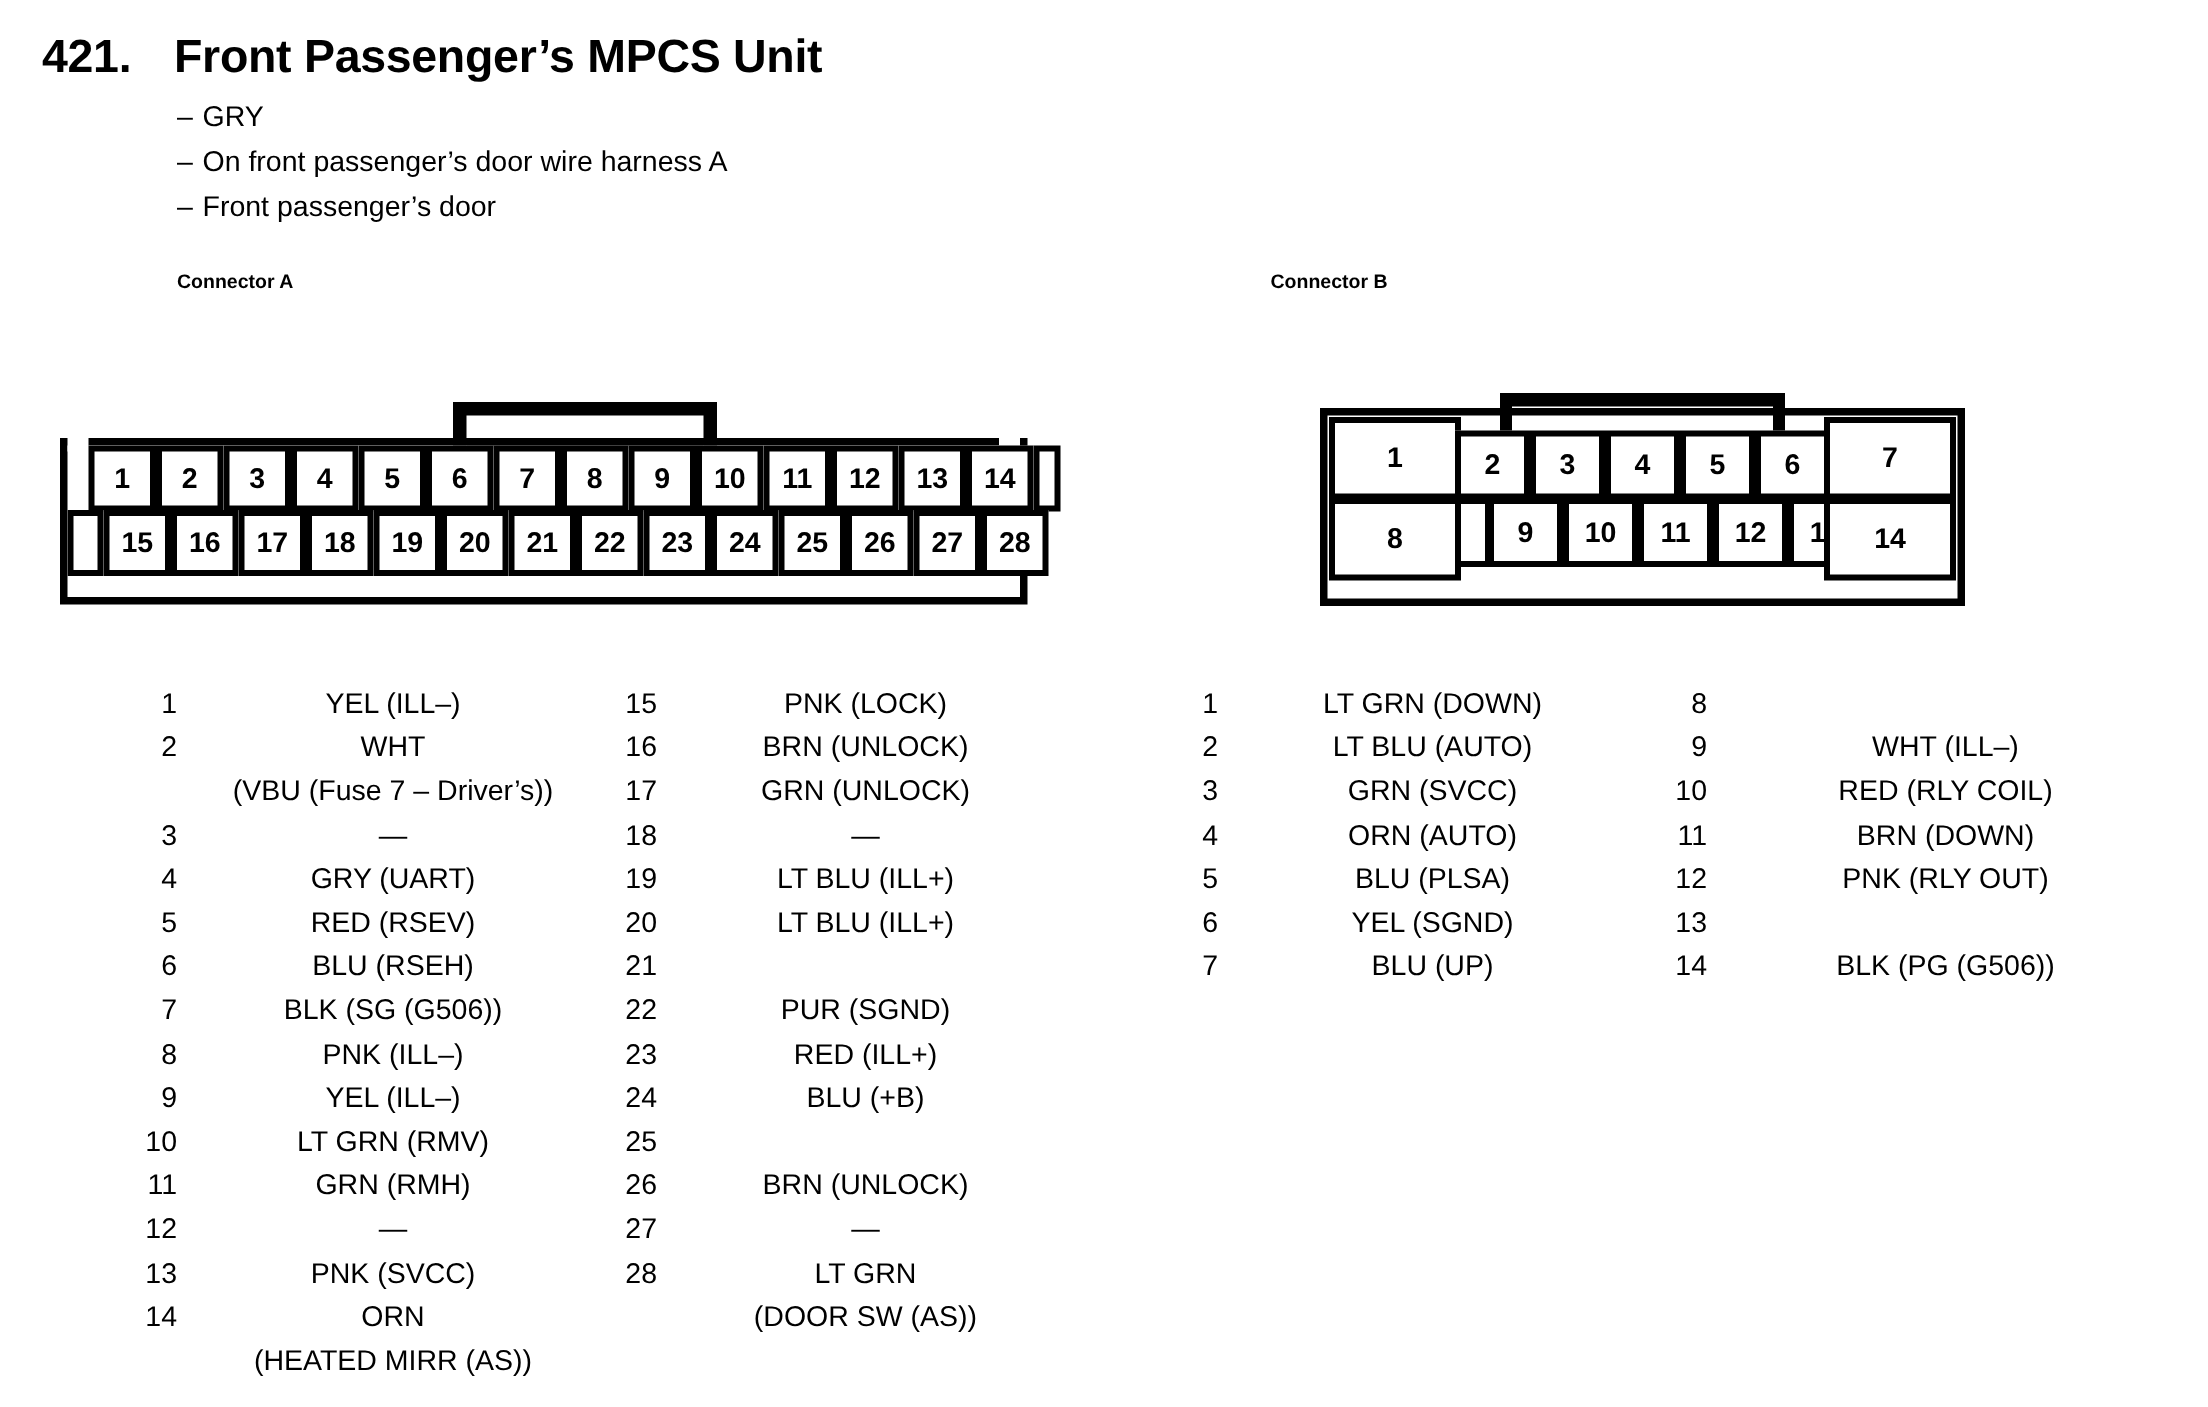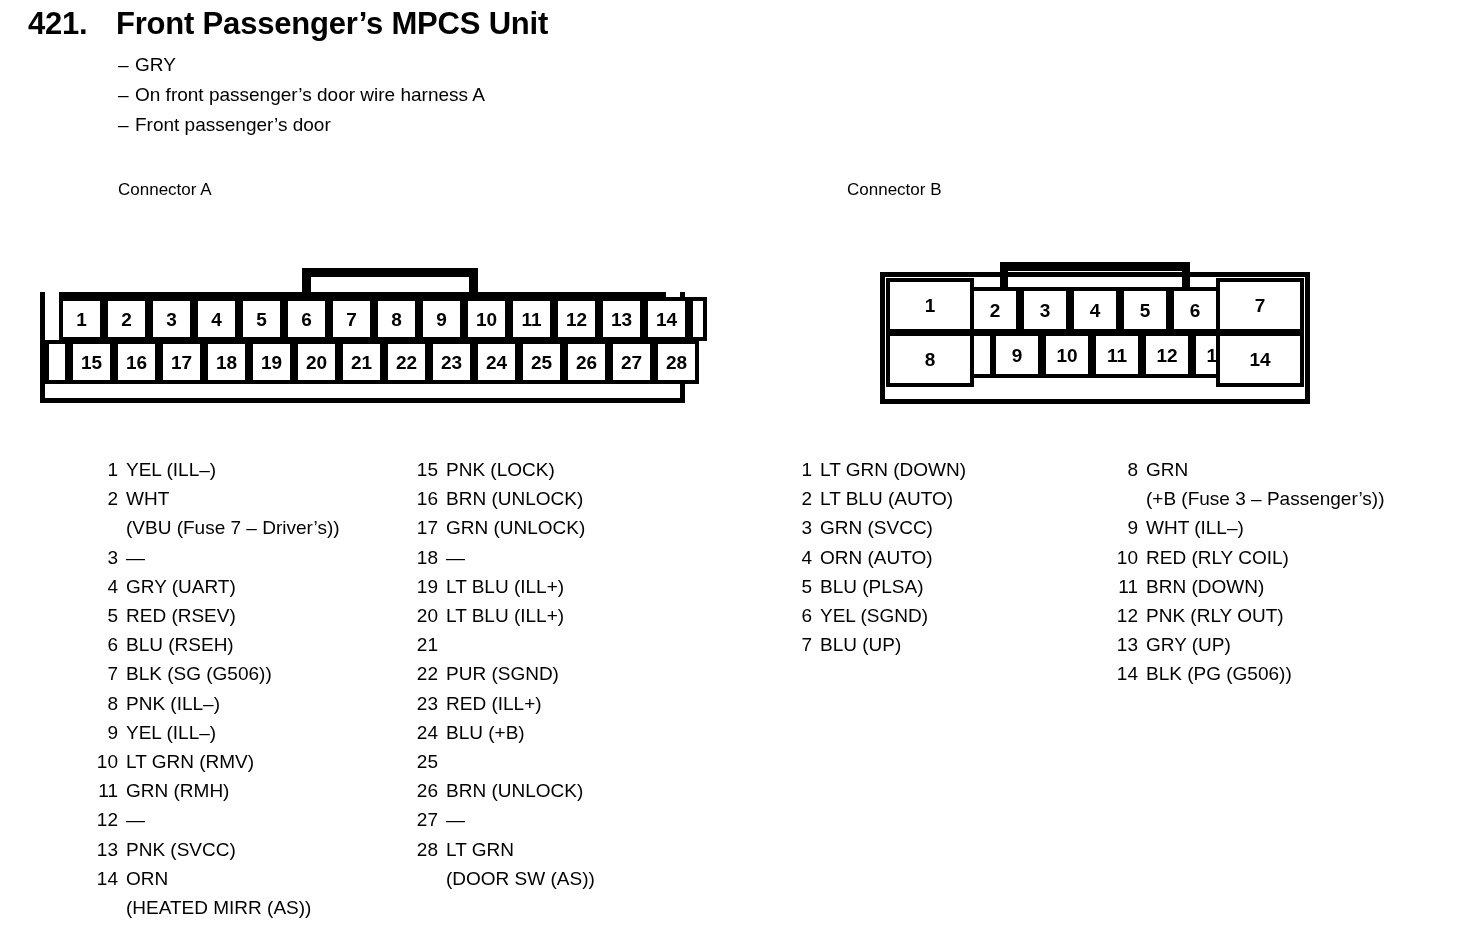--- a/index.html
+++ b/index.html
@@ -14,21 +14,21 @@
     position: relative;
     font-family: "Liberation Sans", sans-serif;
     color: #000000;
     overflow: hidden;
   }
 
   
   #header-block {
     position: absolute;
     left: 28px;
-    top: 6px;
+    top: 20px;
     width: 1000px;
   }
   #title-row {
     display: flex;
     align-items: baseline;
     font-weight: bold;
     font-size: 31px;
     letter-spacing: -0.2px;
   }
   #title-number {
@@ -48,22 +48,22 @@
     white-space: nowrap;
   }
   .dash-lead {
     display: inline-block;
     width: 17px;
   }
 
   
   .connector-heading {
     position: absolute;
-    font-weight: normal;
-    font-size: 17px;
+    font-weight: bold;
+    font-size: 13px;
     white-space: nowrap;
   }
   #heading-a { left: 118px; top: 180px; }
   #heading-b { left: 847px; top: 180px; }
 
   
   .conn-wrap { position: absolute; }
 
   .cell {
     position: absolute;
@@ -141,20 +141,21 @@
   .pin-num {
     flex: 0 0 auto;
     text-align: right;
     padding-right: 8px;
   }
   .pin-num.w1 { width: 22px; }
   .pin-num.w2 { width: 30px; }
   .pin-label {
     flex: 1 1 auto;
     white-space: pre-line;
+    text-align: center;
   }
 </style>
 </head>
 <body>
 
 <div id="header-block">
   <div id="title-row">
     <span id="title-number">421.</span>
     <span id="title-text">Front Passenger’s MPCS Unit</span>
   </div>
@@ -385,40 +386,37 @@
       <span class="pin-label">YEL (SGND)</span>
     </div>
     <div class="pin-row">
       <span class="pin-num w1">7</span>
       <span class="pin-label">BLU (UP)</span>
     </div>
   </div>
 <div class="pin-list" id="pins-b-col2">
     <div class="pin-row">
       <span class="pin-num w2">8</span>
-      <span class="pin-label">GRN
-(+B (Fuse 3 – Passenger’s))</span>
     </div>
     <div class="pin-row">
       <span class="pin-num w2">9</span>
       <span class="pin-label">WHT (ILL–)</span>
     </div>
     <div class="pin-row">
       <span class="pin-num w2">10</span>
       <span class="pin-label">RED (RLY COIL)</span>
     </div>
     <div class="pin-row">
       <span class="pin-num w2">11</span>
       <span class="pin-label">BRN (DOWN)</span>
     </div>
     <div class="pin-row">
       <span class="pin-num w2">12</span>
       <span class="pin-label">PNK (RLY OUT)</span>
     </div>
     <div class="pin-row">
       <span class="pin-num w2">13</span>
-      <span class="pin-label">GRY (UP)</span>
     </div>
     <div class="pin-row">
       <span class="pin-num w2">14</span>
       <span class="pin-label">BLK (PG (G506))</span>
     </div>
   </div>
 
 </body></html>

